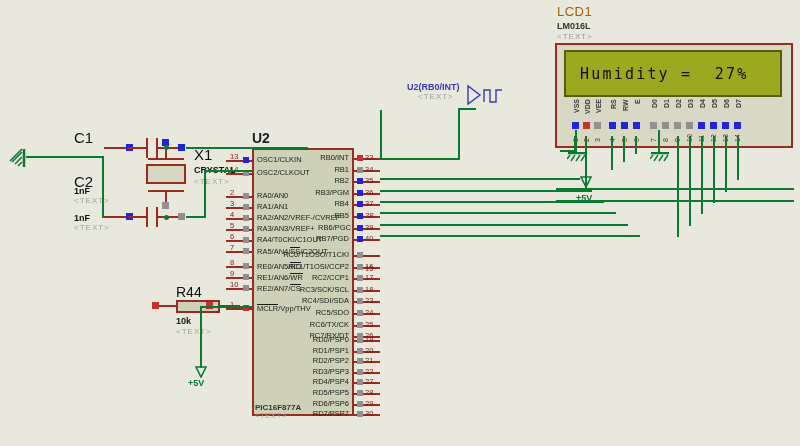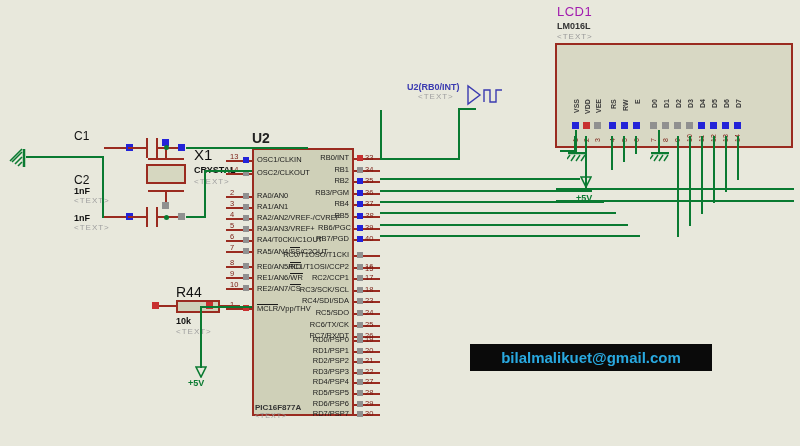--- a/index.html
+++ b/index.html
@@ -21,21 +21,21 @@
     color:#29a9e0;
     font-weight:bold;
     display:flex;align-items:center;justify-content:center;
     letter-spacing:0px;
     white-space:nowrap;
   }
   #banner-top{left:134px;top:12px;width:332px;height:28px;font-size:19px;}
   #banner-bottom{left:470px;top:344px;width:242px;height:27px;font-size:15px;}
 
   
-  #lcd-label{left:557px;top:4px;font-size:13px;color:#a21caf;letter-spacing:.5px;text-align:center;}
+  #lcd-label{left:557px;top:4px;font-size:13px;color:#a16207;letter-spacing:.5px;text-align:center;}
   #lcd-part{left:557px;top:21px;font-size:9px;color:#333;font-weight:bold;}
   #lcd-text-tag{left:557px;top:32px;font-size:8px;color:#9a9a9a;letter-spacing:1px;}
   #lcd-body{
     left:555px;top:43px;width:238px;height:105px;
     border:2px solid #9a2b20;background:#d8d8c4;box-sizing:border-box;
   }
   #lcd-screen{
     left:564px;top:50px;width:218px;height:47px;
     background:#9ba820;border:2px solid #5a5a10;box-sizing:border-box;
     display:flex;align-items:center;
@@ -85,21 +85,21 @@
 
   .pin-num{
     position:absolute;font-size:7.5px;color:#7a1b12;white-space:nowrap;
   }
   .pad{position:absolute;width:6px;height:6px;}
   .pad-blue{background:#2323d8;}
   .pad-grey{background:#909090;}
   .pad-red{background:#c83030;}
 
   
-  .cap-ref{position:absolute;font-size:12px;color:#111;font-weight:normal;}
+  .cap-ref{position:absolute;font-size:15px;color:#111;font-weight:normal;}
   .cap-val{position:absolute;font-size:9px;color:#111;font-weight:bold;}
   .txt-tag{position:absolute;font-size:8px;color:#a0a0a0;letter-spacing:1px;}
 
   .cap-plate{position:absolute;width:2px;height:20px;background:#9a2b20;}
   .term-sq{position:absolute;width:7px;height:7px;}
 
   #xtal-box{
     position:absolute;left:146px;top:164px;width:40px;height:20px;
     background:#d6d7c0;border:2px solid #9a2b20;box-sizing:border-box;
   }
@@ -124,20 +124,23 @@
 <body>
 
 <div id="canvas">
 
 
   <div class="abs" id="lcd-label">LCD1</div>
   <div class="abs" id="lcd-part">LM016L</div>
   <div class="abs" id="lcd-text-tag">&lt;TEXT&gt;</div>
 
   <div class="abs" id="lcd-body"></div>
+  <div class="abs" id="lcd-screen">
+    <div id="lcd-line">Humidity =  27%</div>
+  </div>
   <div id="lcd-pins">
       <div class="lcd-pin-col" style="left: 572px;">
         <div class="lcd-pin-name">VSS</div>
         <div class="lcd-pin-sq sq-blue"></div>
         <div class="lcd-pin-num">1</div>
       </div>
       <div class="lcd-pin-col" style="left: 583px;">
         <div class="lcd-pin-name">VDD</div>
         <div class="lcd-pin-sq sq-red"></div>
         <div class="lcd-pin-num">2</div>
@@ -383,23 +386,20 @@
   <div class="txt-tag" style="left:194px;top:177px;">&lt;TEXT&gt;</div>
 
   <div id="res-box"></div>
   <div id="res-ref">R44</div>
   <div id="res-val">10k</div>
   <div class="txt-tag" style="left:176px;top:327px;">&lt;TEXT&gt;</div>
 
   <div class="pwr-label" style="left:576px;top:193px;">+5V</div>
   <div class="pwr-label" style="left:188px;top:378px;">+5V</div>
 
-  <div class="abs banner" id="banner-bottom">
-    <span>bilalmalikuet@gmail.com</span>
-  </div>
 
   <div id="wires">
       <svg width="22" height="20" style="position: absolute; left: 8px; top: 148px;">
         <line x1="16" y1="1" x2="16" y2="19" stroke="#0a7a31" stroke-width="2.5"></line>
         <line x1="14" y1="4" x2="4" y2="14" stroke="#0a7a31" stroke-width="1.6"></line>
         <line x1="14" y1="9" x2="7" y2="16" stroke="#0a7a31" stroke-width="1.6"></line>
         <line x1="14" y1="14" x2="10" y2="18" stroke="#0a7a31" stroke-width="1.6"></line>
         <line x1="14" y1="1" x2="2" y2="13" stroke="#0a7a31" stroke-width="1.6"></line>
       </svg>
       <div class="wire" style="left: 26px; top: 156px; width: 78px; height: 2px; background: rgb(10, 122, 49);"></div>

